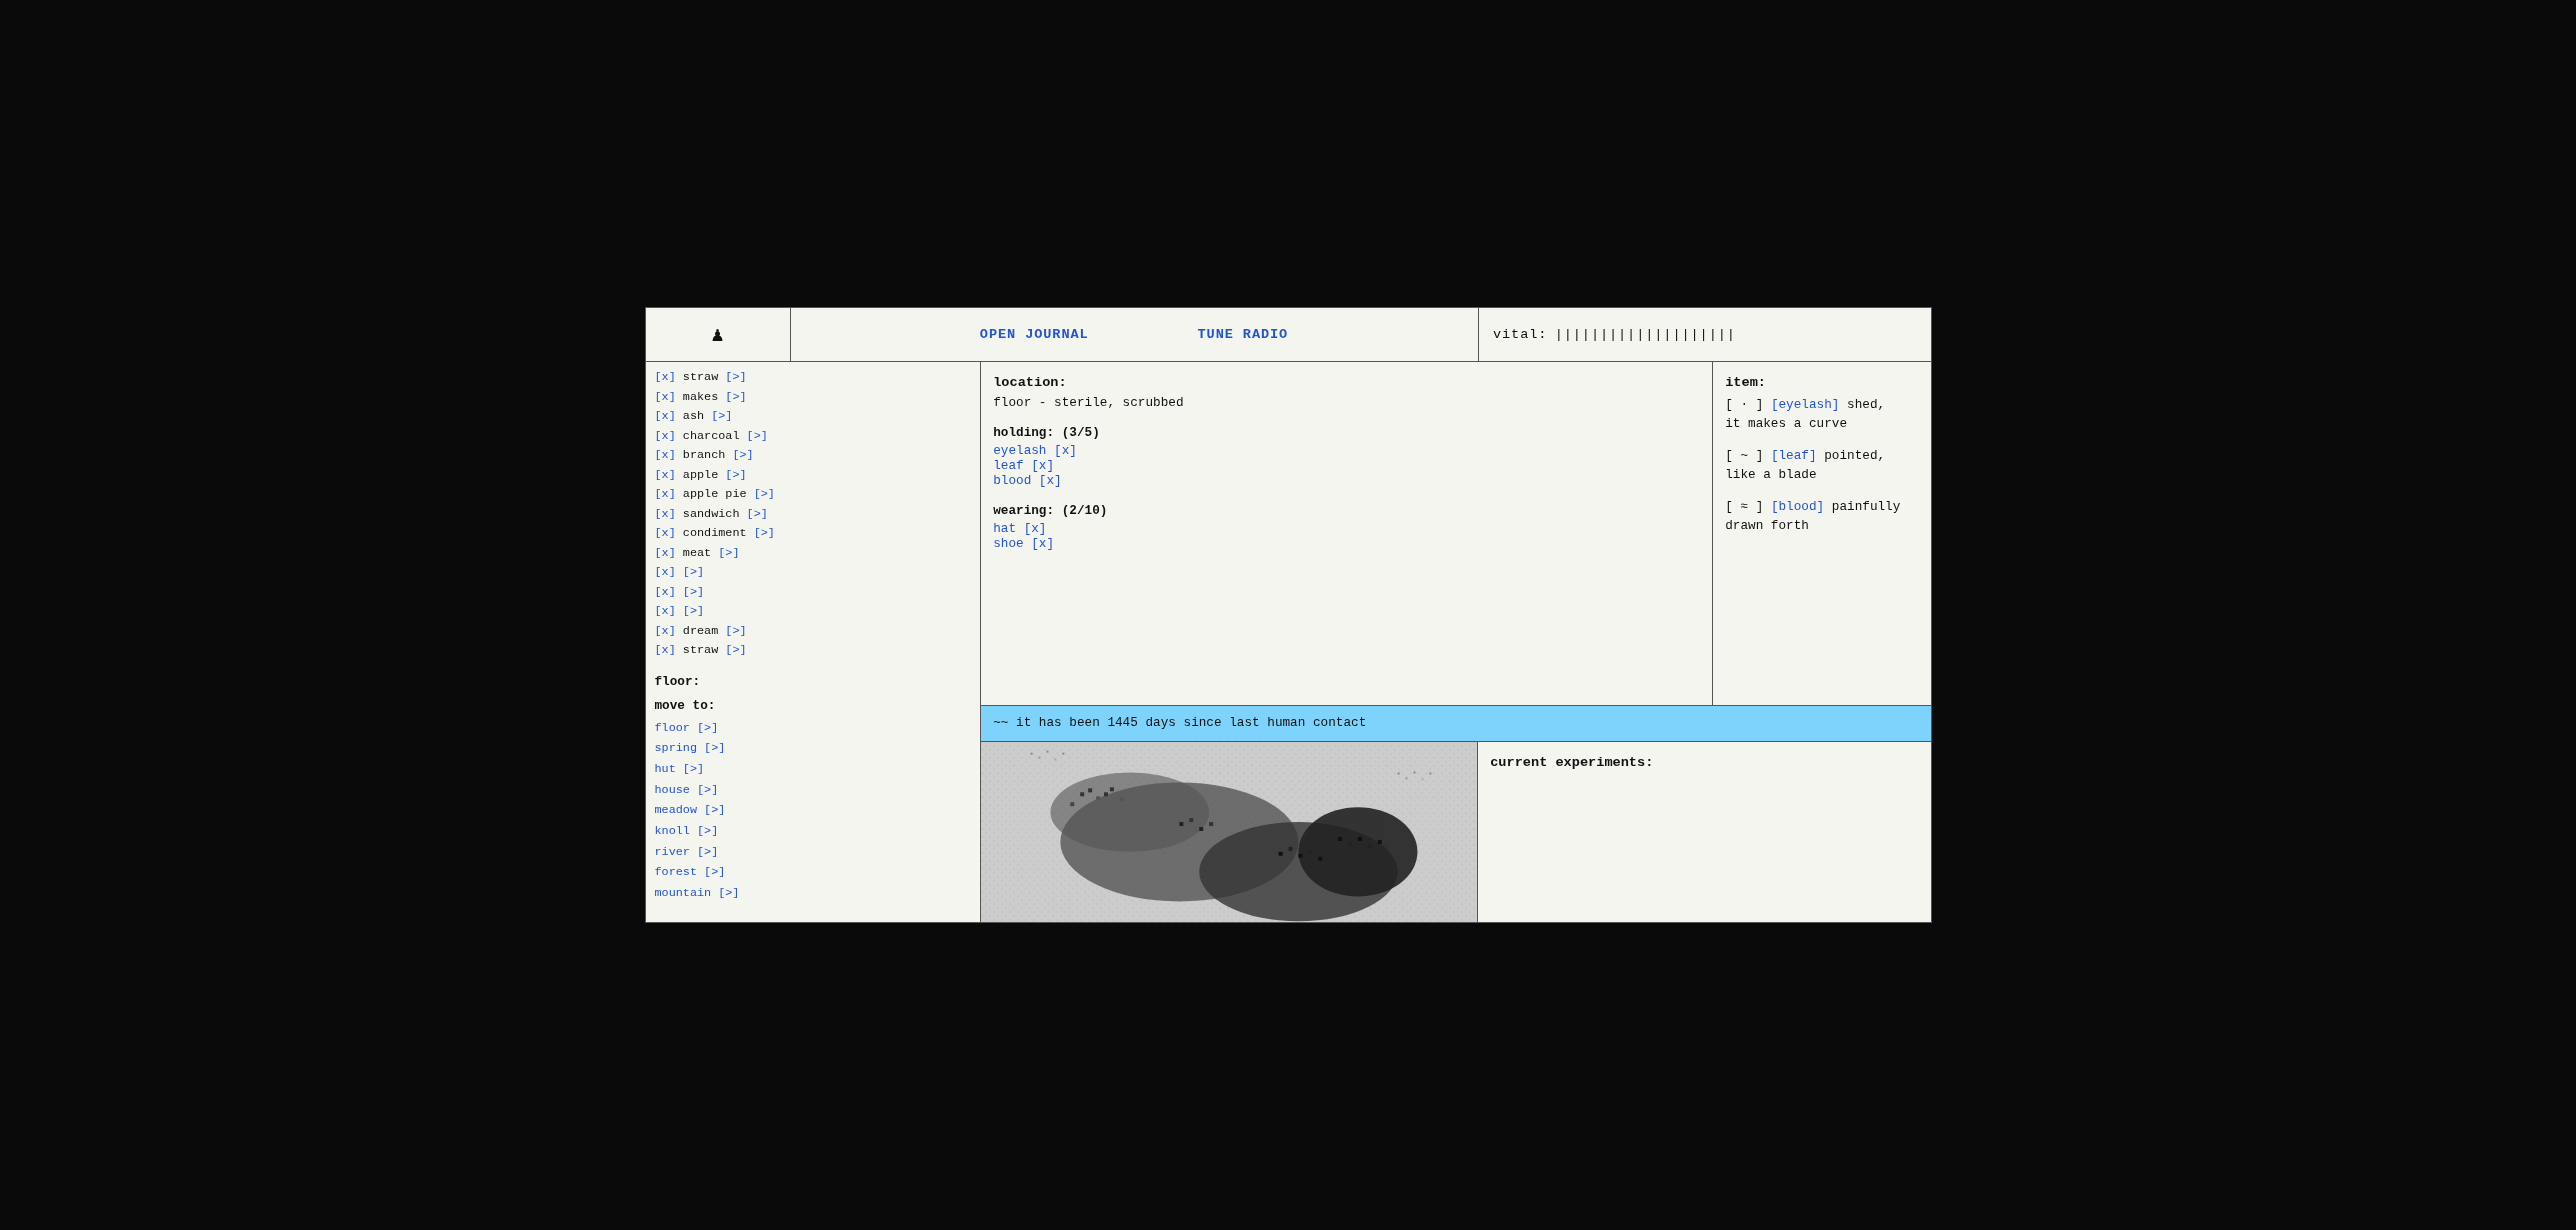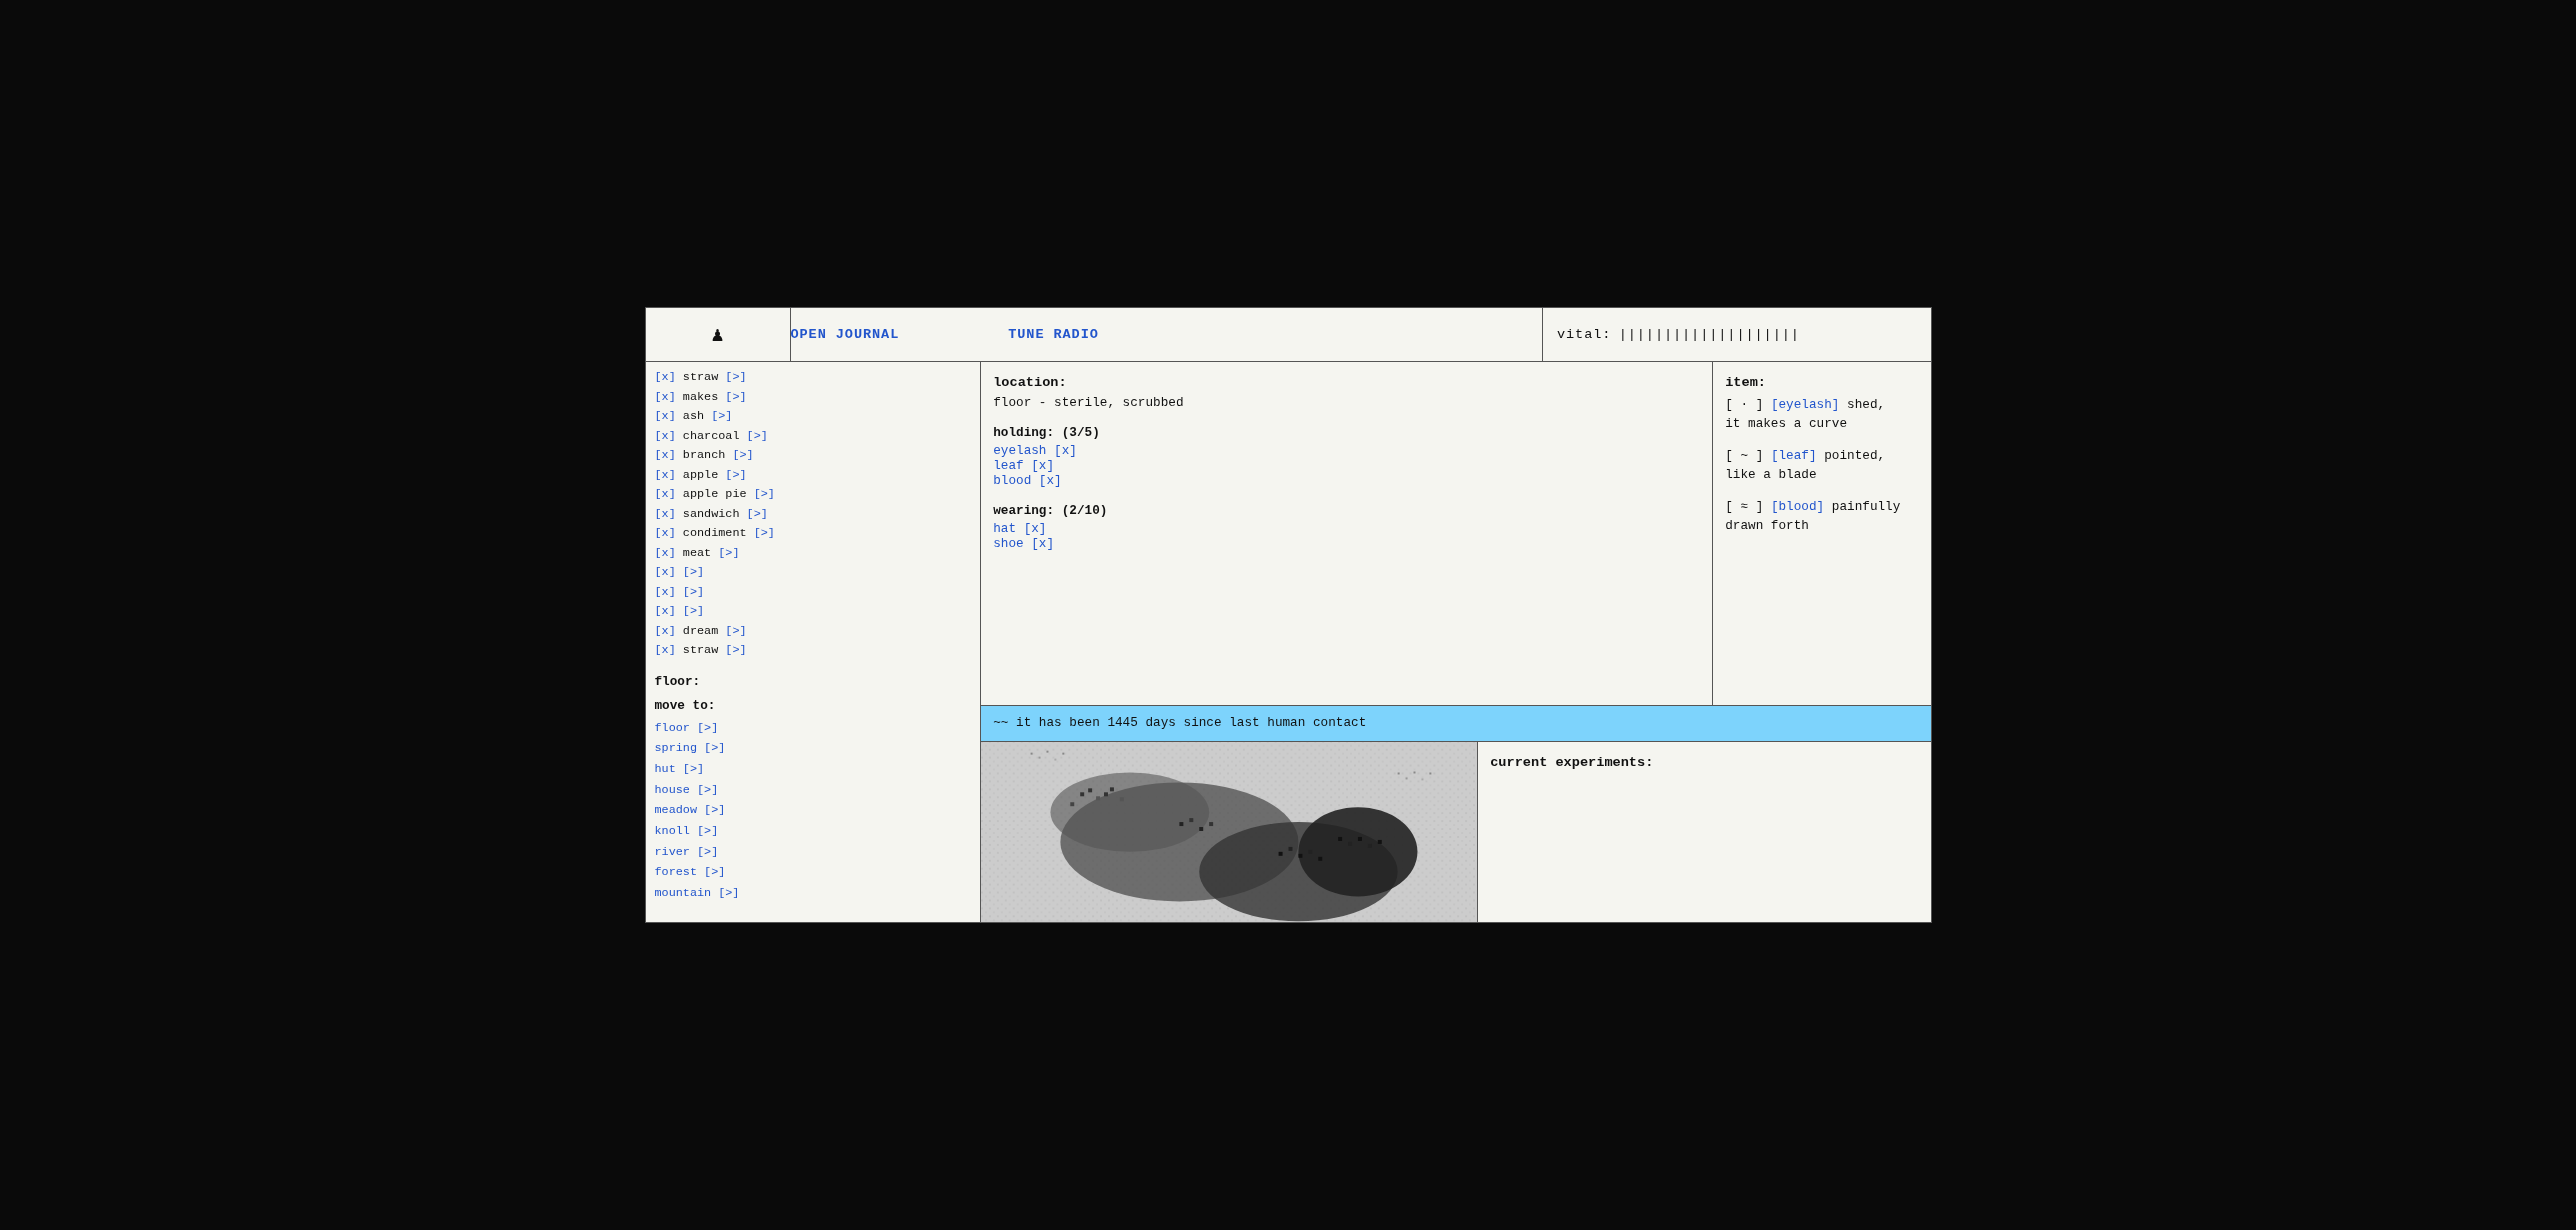--- a/index.html
+++ b/index.html
@@ -49,25 +49,26 @@
       display: flex;
       align-items: center;
       justify-content: center;
       font-size: 18px;
     }
 
     .top-center {
       flex: 1;
       display: flex;
       align-items: center;
+      justify-content: center;
       gap: 109px;
     }
 
     .top-right {
-      width: 389px;
+      width: 453px;
       border-left: 1.8px solid #555;
       display: flex;
       align-items: center;
       padding: 0 14.5px;
     }
 
     .top-link {
       color: #2255cc;
       text-decoration: none;
       font-size: 13.6px;

